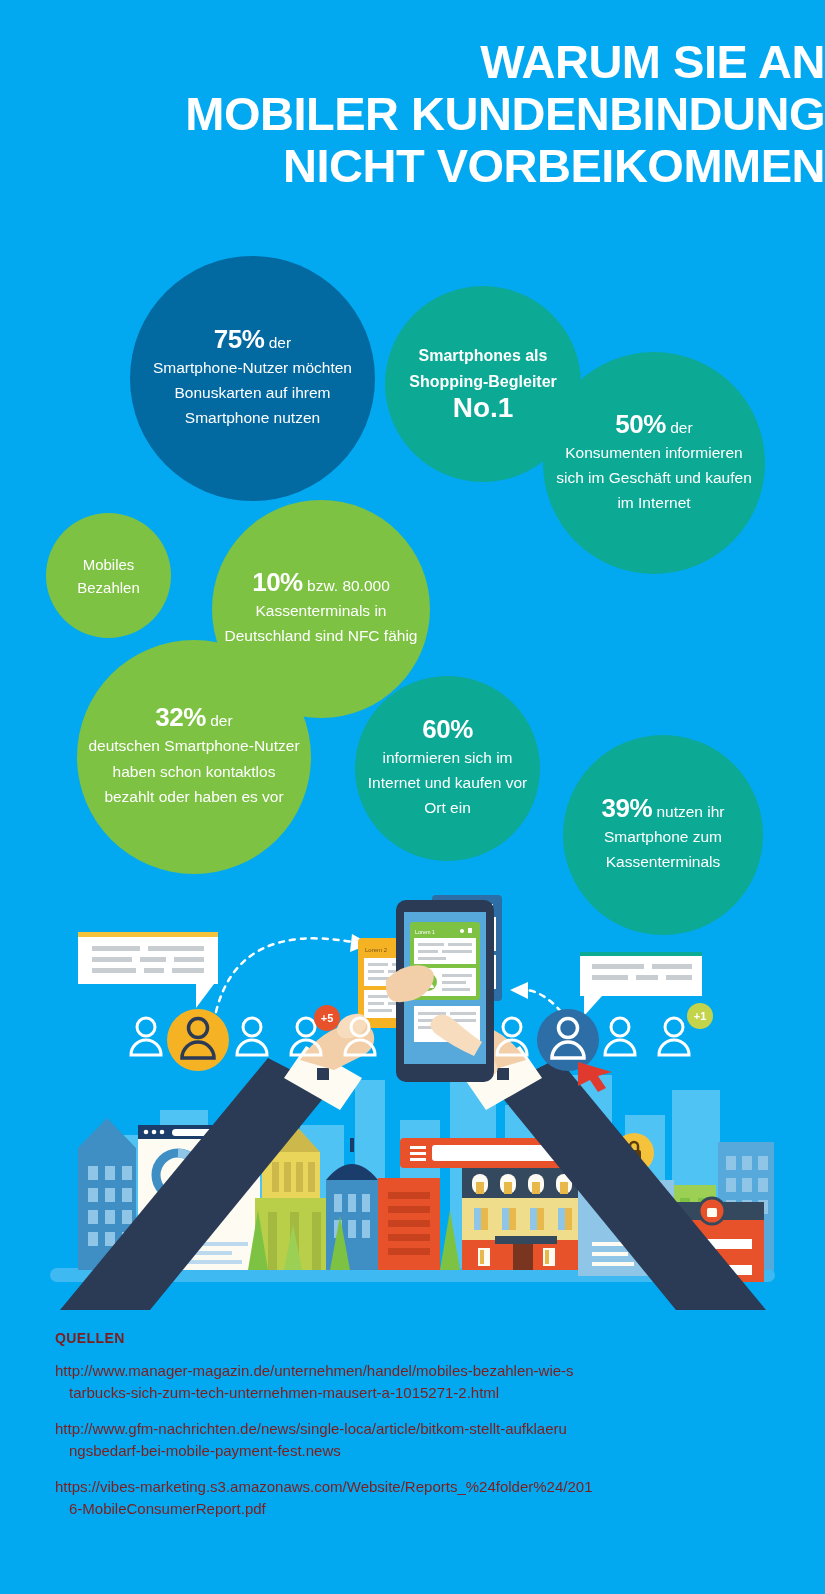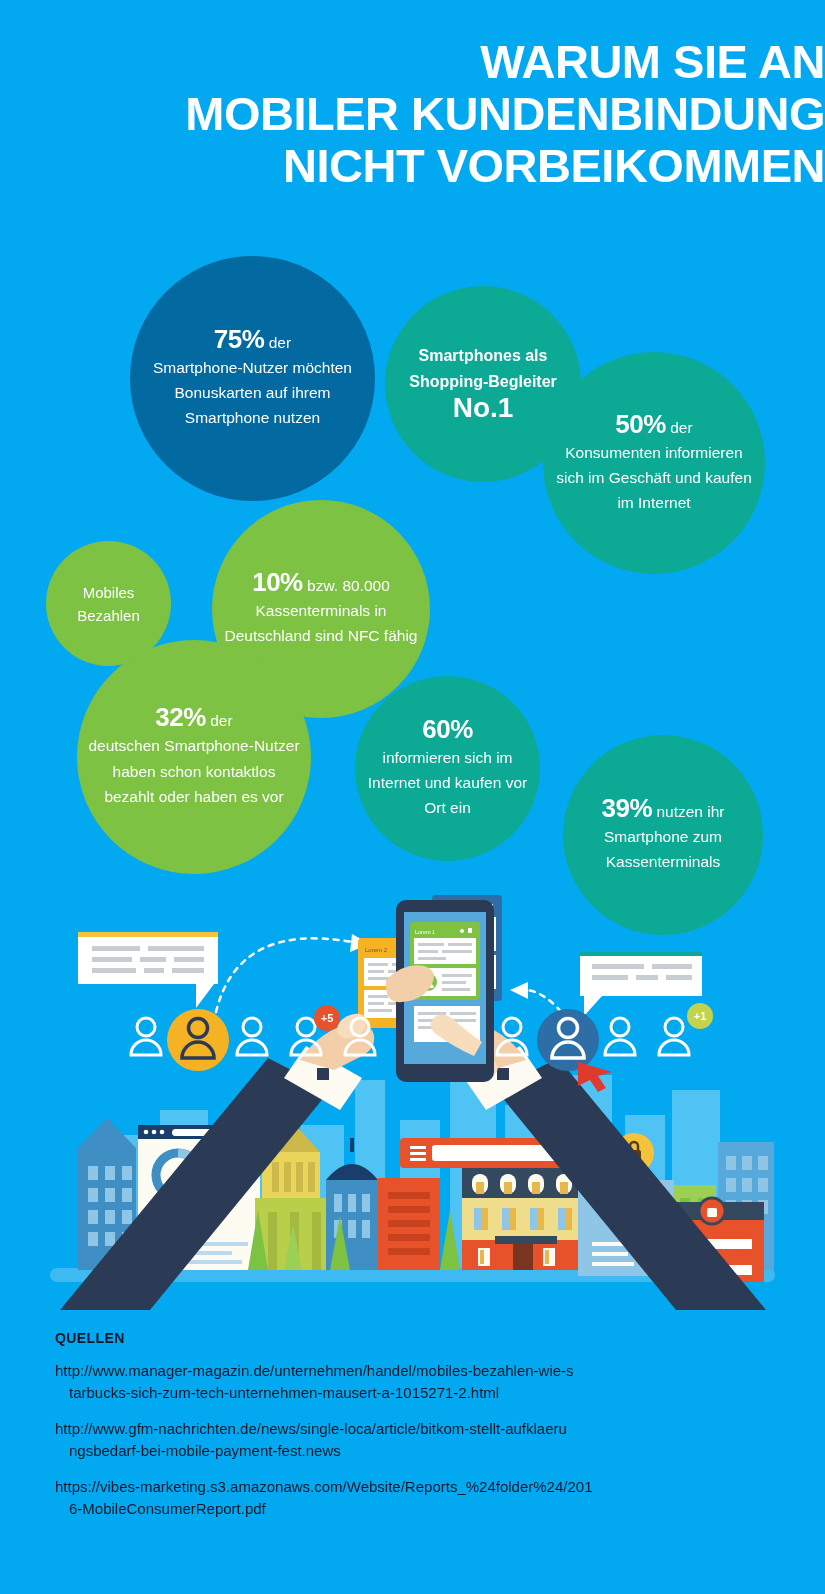--- a/index.html
+++ b/index.html
@@ -36,36 +36,36 @@
   .bubble .big { font-size: 28px; }
   .b-navy  { background: #0369a1; }
   .b-teal  { background: #0ca995; }
   .b-green { background: #7dc242; }
 
   
   #bub-75  { left: 130px; top: 256px;  width: 245px; height: 245px; z-index: 6; }
   #bub-no1 { left: 385px; top: 286px;  width: 196px; height: 196px; z-index: 4; }
   #bub-50  { left: 543px; top: 352px;  width: 222px; height: 222px; z-index: 3; }
   #bub-10  { left: 212px; top: 500px;  width: 218px; height: 218px; z-index: 5; }
-  #bub-mob { left: 46px;  top: 541px;  width: 125px; height: 125px; z-index: 4; }
+  #bub-mob { left: 46px;  top: 513px;  width: 125px; height: 125px; z-index: 4; }
   #bub-32  { left: 77px;  top: 640px;  width: 234px; height: 234px; z-index: 5; }
   #bub-82  { left: 487px; top: 565px;  width: 225px; height: 225px; z-index: 4; }
   #bub-60  { left: 355px; top: 676px;  width: 185px; height: 185px; z-index: 5; }
   #bub-39  { left: 563px; top: 735px;  width: 200px; height: 200px; z-index: 3; }
 
   #bub-no1 .txt { font-size: 16px; line-height: 26px; font-weight: bold; }
   #bub-mob .txt { font-size: 15px; line-height: 23px; }
   #bub-32 .txt  { line-height: 25.5px; }
 
   
   .illus { position: absolute; left: 0; top: 880px; width: 825px; height: 430px; }
   .illus svg { display: block; }
 
   
-  .sources { position: absolute; left: 55px; top: 1330px; width: 720px; color: #0f172a; }
+  .sources { position: absolute; left: 55px; top: 1330px; width: 720px; color: #7f1d1d; }
   .src-heading {
     font-size: 14px; font-weight: 700; letter-spacing: 0.4px;
     margin-bottom: 14px;
   }
   .src-item {
     font-size: 15px; line-height: 22px; margin-bottom: 14px;
     padding-left: 0; text-indent: 0;
   }
   .src-item .line2 { display: block; padding-left: 14px; }
 </style>

